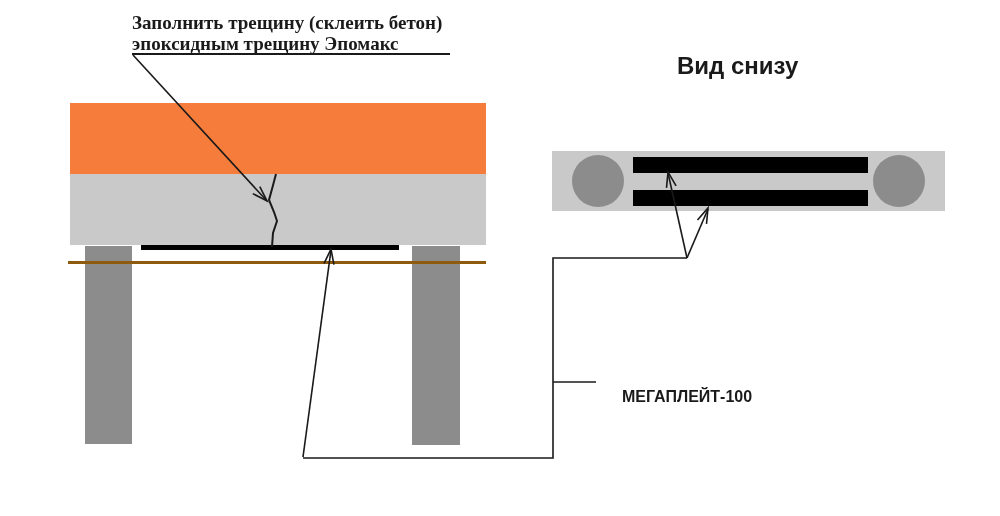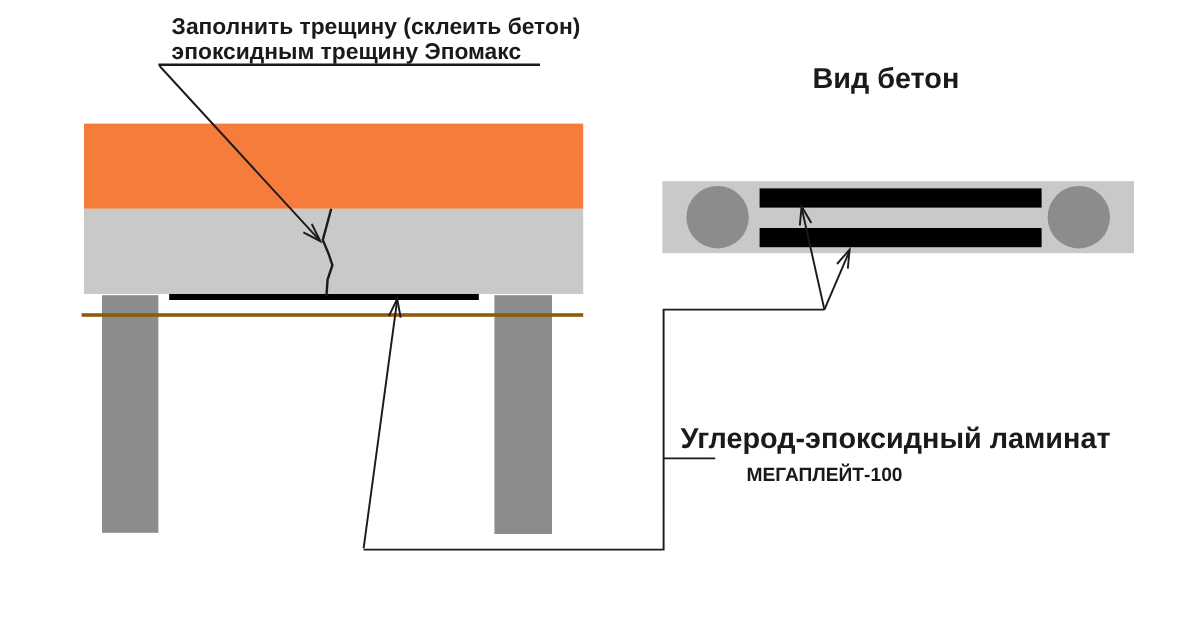--- a/index.html
+++ b/index.html
@@ -21,21 +21,21 @@
   .bv-circle-l { left:572px; top:155px; width:52px;  height:52px;  border-radius:50%; background:var(--support-gray); }
   .bv-circle-r { left:873px; top:155px; width:52px;  height:52px;  border-radius:50%; background:var(--support-gray); }
   .bv-strip-1  { left:633px; top:157px; width:235px; height:16px;  background:var(--laminate-black); }
   .bv-strip-2  { left:633px; top:190px; width:235px; height:16px;  background:var(--laminate-black); }
 
   .overlay { position:absolute; left:0; top:0; width:1000px; height:516px; pointer-events:none; }
   .ln    { stroke:var(--line-color,#1a1a1a); stroke-width:1.6; fill:none; }
   .ln-th { stroke:var(--line-color,#1a1a1a); stroke-width:2;   fill:none; }
 
   .lbl { position:absolute; font-weight:bold; white-space:nowrap; }
-  .crack-note { left:143px; top:12px;  font-size:19px; line-height:21px; }
+  .crack-note { left:132px; top:12px;  font-size:19px; line-height:21px;font-family:Liberation Serif, serif; }
   .bv-title   { left:677px; top:52px;  font-size:24px; }
   .lam-line1  { left:567px; top:352px; font-size:24px; }
   .lam-line2  { left:622px; top:388px; font-size:16px; }
 </style>
 </head>
 <body>
 
 <div class="canvas">
 
   <div class="shape screed"></div>
@@ -70,17 +70,16 @@
     <line class="ln" x1="687" y1="258" x2="668" y2="173"></line>
     <polyline class="ln" points="666.5,187.9 668,172 676.1,185.8"></polyline>
     <line class="ln" x1="687" y1="258" x2="708" y2="209"></line>
     <polyline class="ln" points="697.5,220 708,208 706.5,223.9"></polyline>
   </svg>
 
   <div class="lbl crack-note">
     <div>Заполнить трещину (склеить бетон)</div>
     <div>эпоксидным трещину Эпомакс</div>
   </div>
-  <div class="lbl bv-title">Вид бетон</div>
-  <div class="lbl lam-line1">Углерод-эпоксидный ламинат</div>
+  <div class="lbl bv-title">Вид снизу</div>
   <div class="lbl lam-line2">МЕГАПЛЕЙТ-100</div>
 
 </div>
 
 </body></html>

